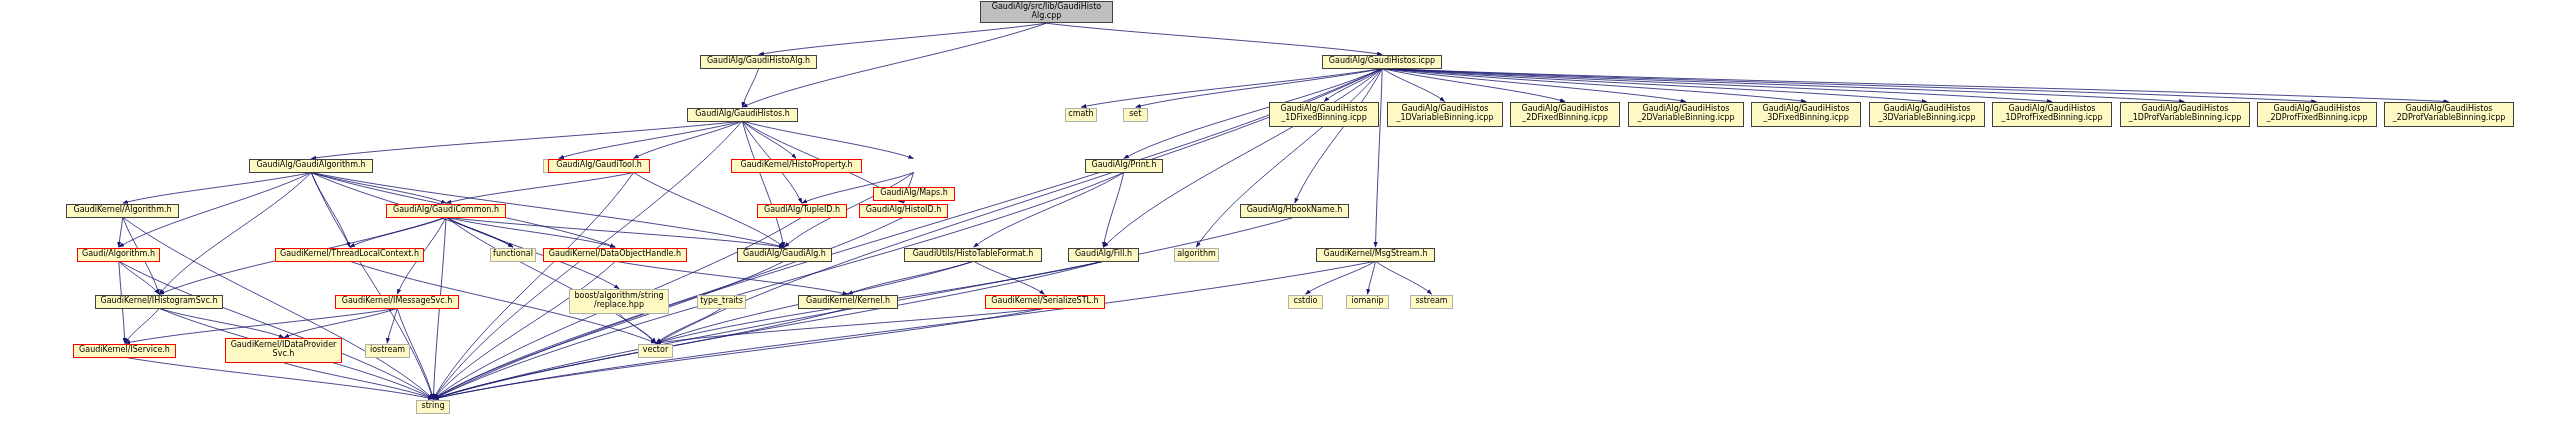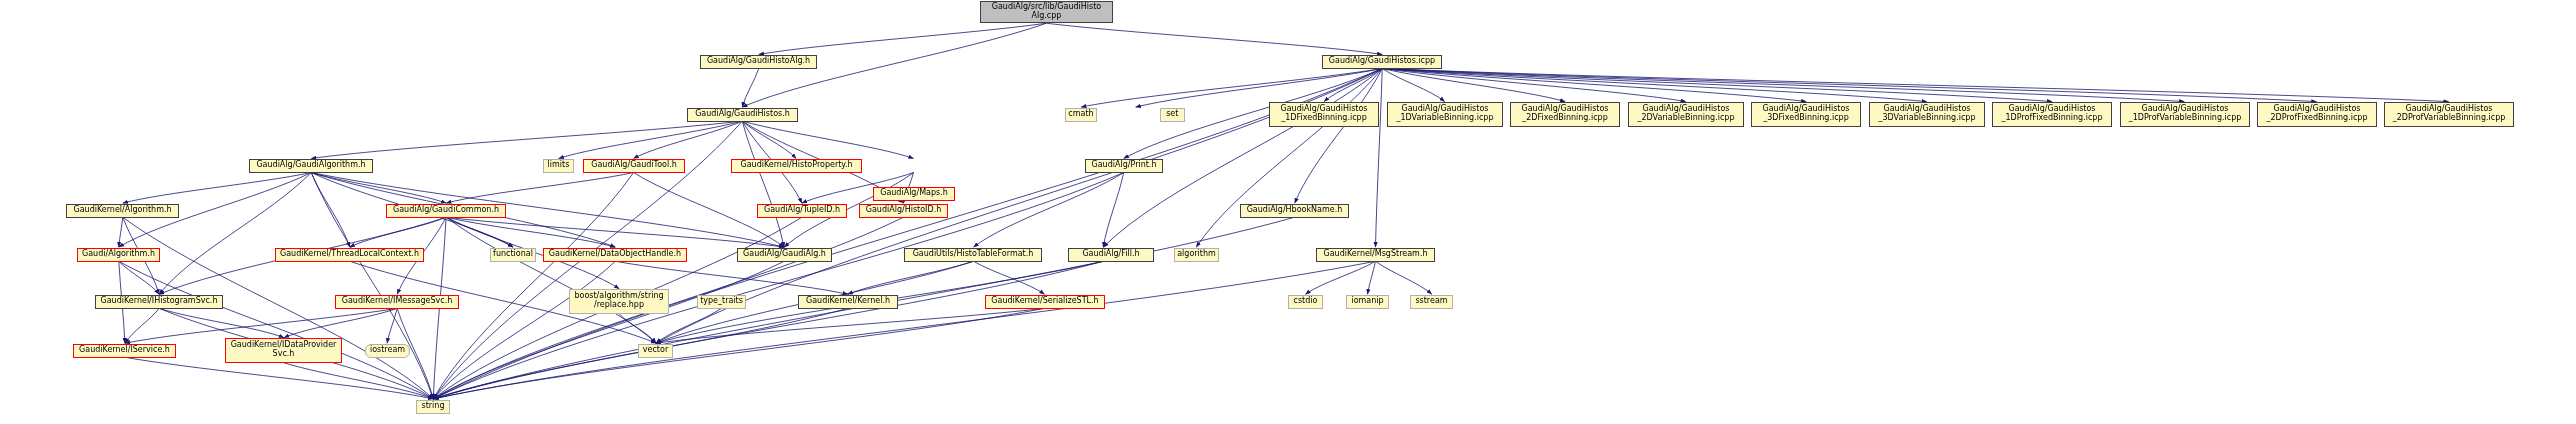--- a/index.html
+++ b/index.html
@@ -142,21 +142,21 @@
         <path d="M1179,504 C1149.361,523.95 1095.861,541.05 1072,561" marker-end="url(#ah)"></path>
       </g>
   </svg>
   <div id="node-layer">
       <div class="node root" style="left: 980px; top: 1.2px; width: 133px; height: 22px;">GaudiAlg/src/lib/GaudiHisto
 Alg.cpp</div>
       <div class="node hdr" style="left: 700px; top: 55px; width: 117px; height: 13.5px;">GaudiAlg/GaudiHistoAlg.h</div>
       <div class="node hdr" style="left: 1322px; top: 55px; width: 120px; height: 13.5px;">GaudiAlg/GaudiHistos.icpp</div>
       <div class="node hdr" style="left: 687px; top: 108px; width: 111px; height: 13.5px;">GaudiAlg/GaudiHistos.h</div>
       <div class="node sys" style="left: 1065px; top: 108px; width: 32px; height: 13.5px;">cmath</div>
-      <div class="node sys" style="left: 1123px; top: 108px; width: 24.5px; height: 13.5px; margin-left: 37px;">set</div>
+      <div class="node sys" style="left: 1123px; top: 108px; width: 24.5px; height: 13.5px;">set</div>
       <div class="node hdr" style="left: 1269px; top: 102px; width: 110px; height: 24.5px;">GaudiAlg/GaudiHistos
 _1DFixedBinning.icpp</div>
       <div class="node hdr" style="left: 1387px; top: 102px; width: 116px; height: 24.5px;">GaudiAlg/GaudiHistos
 _1DVariableBinning.icpp</div>
       <div class="node hdr" style="left: 1510px; top: 102px; width: 110px; height: 24.5px;">GaudiAlg/GaudiHistos
 _2DFixedBinning.icpp</div>
       <div class="node hdr" style="left: 1628px; top: 102px; width: 116px; height: 24.5px;">GaudiAlg/GaudiHistos
 _2DVariableBinning.icpp</div>
       <div class="node hdr" style="left: 1751px; top: 102px; width: 110px; height: 24.5px;">GaudiAlg/GaudiHistos
 _3DFixedBinning.icpp</div>
@@ -165,49 +165,49 @@
       <div class="node hdr" style="left: 1992px; top: 102px; width: 120px; height: 24.5px;">GaudiAlg/GaudiHistos
 _1DProfFixedBinning.icpp</div>
       <div class="node hdr" style="left: 2120px; top: 102px; width: 130px; height: 24.5px;">GaudiAlg/GaudiHistos
 _1DProfVariableBinning.icpp</div>
       <div class="node hdr" style="left: 2257px; top: 102px; width: 120px; height: 24.5px;">GaudiAlg/GaudiHistos
 _2DProfFixedBinning.icpp</div>
       <div class="node hdr" style="left: 2384px; top: 102px; width: 130px; height: 24.5px;">GaudiAlg/GaudiHistos
 _2DProfVariableBinning.icpp</div>
       <div class="node hdr" style="left: 249px; top: 159px; width: 124px; height: 13.5px;">GaudiAlg/GaudiAlgorithm.h</div>
       <div class="node sys" style="left: 543px; top: 159px; width: 31px; height: 13.5px;">limits</div>
-      <div class="node red" style="left: 583px; top: 159px; width: 102px; height: 13.5px;">GaudiAlg/GaudiTool.h</div>
+      <div class="node red" style="left: 548px; top: 159px; width: 102px; height: 13.5px;">GaudiAlg/GaudiTool.h</div>
       <div class="node red" style="left: 731px; top: 159px; width: 131px; height: 13.5px;">GaudiKernel/HistoProperty.h</div>
       <div class="node red" style="left: 873px; top: 159px; width: 82px; height: 13.5px; margin-top: 28px;">GaudiAlg/Maps.h</div>
       <div class="node hdr" style="left: 1085px; top: 159px; width: 78px; height: 13.5px;">GaudiAlg/Print.h</div>
       <div class="node hdr" style="left: 66px; top: 204px; width: 113px; height: 13.5px;">GaudiKernel/Algorithm.h</div>
       <div class="node red" style="left: 386px; top: 204px; width: 120px; height: 13.5px;">GaudiAlg/GaudiCommon.h</div>
       <div class="node red" style="left: 757px; top: 204px; width: 90px; height: 13.5px;">GaudiAlg/TupleID.h</div>
       <div class="node red" style="left: 859px; top: 204px; width: 89px; height: 13.5px;">GaudiAlg/HistoID.h</div>
       <div class="node hdr" style="left: 1240px; top: 204px; width: 109px; height: 13.5px;">GaudiAlg/HbookName.h</div>
       <div class="node red" style="left: 77px; top: 248px; width: 83px; height: 13.5px;">Gaudi/Algorithm.h</div>
       <div class="node red" style="left: 275px; top: 248px; width: 149px; height: 13.5px;">GaudiKernel/ThreadLocalContext.h</div>
       <div class="node sys" style="left: 490px; top: 248px; width: 46px; height: 13.5px;">functional</div>
       <div class="node red" style="left: 543px; top: 248px; width: 144px; height: 13.5px;">GaudiKernel/DataObjectHandle.h</div>
       <div class="node hdr" style="left: 737px; top: 248px; width: 95px; height: 13.5px;">GaudiAlg/GaudiAlg.h</div>
       <div class="node hdr" style="left: 904px; top: 248px; width: 138px; height: 13.5px;">GaudiUtils/HistoTableFormat.h</div>
-      <div class="node hdr" style="left: 1068px; top: 248px; width: 86px; height: 13.5px;">GaudiAlg/Fill.h</div>
+      <div class="node hdr" style="left: 1068px; top: 248px; width: 71px; height: 13.5px;">GaudiAlg/Fill.h</div>
       <div class="node sys" style="left: 1174px; top: 248px; width: 45px; height: 13.5px;">algorithm</div>
       <div class="node hdr" style="left: 1316px; top: 248px; width: 119px; height: 13.5px;">GaudiKernel/MsgStream.h</div>
       <div class="node hdr" style="left: 95px; top: 295px; width: 128px; height: 13.5px;">GaudiKernel/IHistogramSvc.h</div>
       <div class="node red" style="left: 335px; top: 295px; width: 124px; height: 13.5px;">GaudiKernel/IMessageSvc.h</div>
       <div class="node sys" style="left: 569px; top: 289px; width: 100px; height: 24.5px;">boost/algorithm/string
 /replace.hpp</div>
       <div class="node sys" style="left: 697px; top: 295px; width: 49px; height: 13.5px;">type_traits</div>
       <div class="node hdr" style="left: 798px; top: 295px; width: 100px; height: 13.5px;">GaudiKernel/Kernel.h</div>
       <div class="node red" style="left: 985px; top: 295px; width: 120px; height: 13.5px;">GaudiKernel/SerializeSTL.h</div>
       <div class="node sys" style="left: 1288px; top: 295px; width: 35px; height: 13.5px;">cstdio</div>
       <div class="node sys" style="left: 1346px; top: 295px; width: 43px; height: 13.5px;">iomanip</div>
       <div class="node sys" style="left: 1410px; top: 295px; width: 43px; height: 13.5px;">sstream</div>
       <div class="node red" style="left: 73px; top: 344px; width: 103px; height: 13.5px;">GaudiKernel/IService.h</div>
       <div class="node red" style="left: 225px; top: 338px; width: 117px; height: 24.5px;">GaudiKernel/IDataProvider
 Svc.h</div>
-      <div class="node sys" style="left: 365px; top: 344px; width: 45px; height: 13.5px; border-radius: 6px;">iostream</div>
+      <div class="node sys" style="left: 365px; top: 344px; width: 45px; height: 13.5px;">iostream</div>
       <div class="node sys" style="left: 638px; top: 344px; width: 35px; height: 13.5px;">vector</div>
       <div class="node sys" style="left: 416px; top: 400px; width: 34px; height: 13.5px;">string</div>
     </div>
 </div>
 
 
 </body></html>

